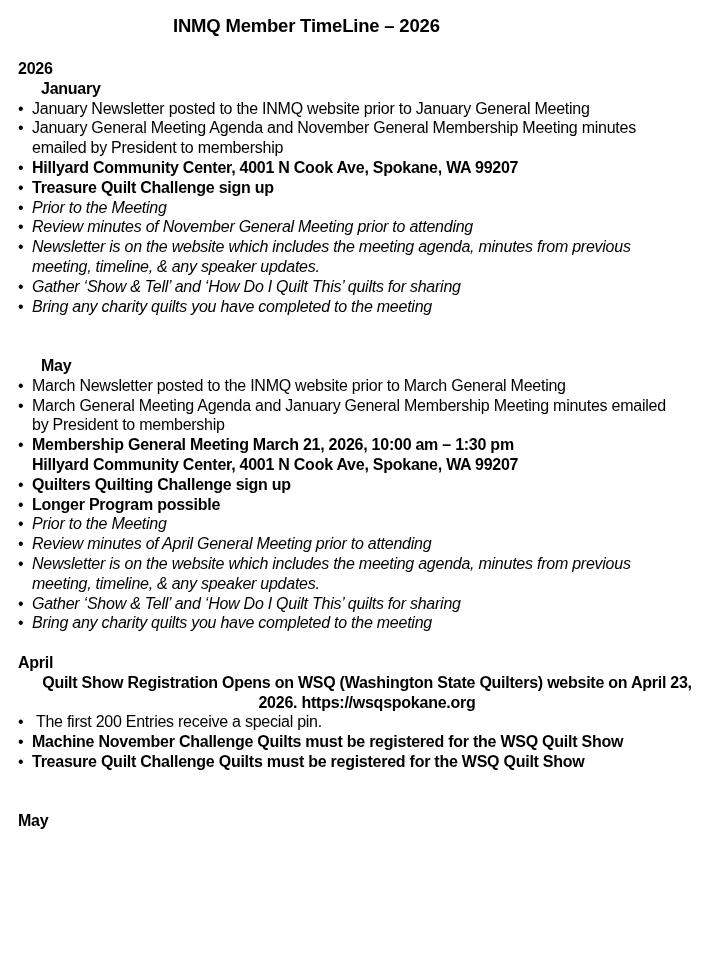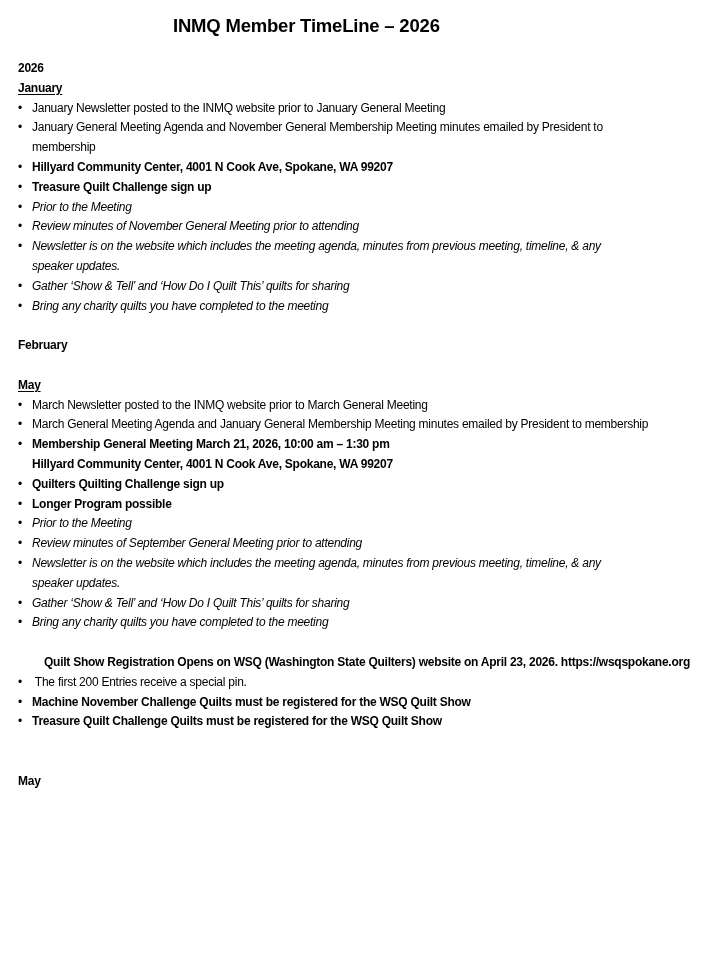--- a/index.html
+++ b/index.html
@@ -9,24 +9,24 @@
       color: #000000;
     }
     .page { position: absolute; left: 0; top: 0; width: 650px; height: 956px; }
     .title {
       position: absolute; left: 173px; top: 14px;
       font-size: 18.5px; font-weight: bold; line-height: 24px;
       letter-spacing: -0.2px; white-space: nowrap;
     }
     .content {
       position: absolute; left: 18px; top: 59px; width: 700px;
-      font-size: 12px; line-height: 19.8px; letter-spacing: -0.25px;
+      font-size: 16px; line-height: 19.8px; letter-spacing: -0.25px;
     }
     .heading { font-weight: bold; height: 19.8px; white-space: nowrap; }
-    .heading.u span { text-decoration: underline; text-underline-offset: 2px; }
+    .heading.u span { text-underline-offset: 2px; margin-left: 23px; }
     .gap { height: 19.8px; }
     .gap2 { height: 39.6px; }
     ul { list-style: none; margin: 0; padding: 0; }
     li { position: relative; padding-left: 14px; }
     li .bullet { position: absolute; left: 0; top: 0; font-weight: normal; font-style: normal; }
     li .text { display: block; }
     .bold { font-weight: bold; }
     .italic { font-style: italic; }
     .plain-indent { padding-left: 14px; font-weight: bold; text-align: center; }
   </style>
@@ -74,21 +74,20 @@
           <span class="text">Gather ‘Show &amp; Tell’ and ‘How Do I Quilt This’ quilts for sharing</span>
         </li>
       <li class="italic">
           <span class="bullet">•</span>
           <span class="text">Bring any charity quilts you have completed to the meeting</span>
         </li>
     </ul>
 
     <div class="gap"></div>
 
-    <div class="heading">February</div>
 
     <div class="gap"></div>
 
     <div class="heading u"><span>May</span></div>
     <ul>
       <li>
           <span class="bullet">•</span>
           <span class="text">March Newsletter posted to the INMQ website prior to March General Meeting</span>
         </li>
       <li>
@@ -107,38 +106,39 @@
       <li class="bold">
           <span class="bullet">•</span>
           <span class="text">Longer Program possible</span>
         </li>
       <li class="italic">
           <span class="bullet">•</span>
           <span class="text">Prior to the Meeting</span>
         </li>
       <li class="italic">
           <span class="bullet">•</span>
-          <span class="text">Review minutes of September General Meeting prior to attending</span>
+          <span class="text">Review minutes of April General Meeting prior to attending</span>
         </li>
       <li class="italic">
           <span class="bullet">•</span>
           <span class="text" style="width:610px">Newsletter is on the website which includes the meeting agenda, minutes from previous meeting, timeline, &amp; any speaker updates.</span>
         </li>
       <li class="italic">
           <span class="bullet">•</span>
           <span class="text">Gather ‘Show &amp; Tell’ and ‘How Do I Quilt This’ quilts for sharing</span>
         </li>
       <li class="italic">
           <span class="bullet">•</span>
           <span class="text">Bring any charity quilts you have completed to the meeting</span>
         </li>
     </ul>
 
     <div class="gap"></div>
 
+    <div class="heading">April</div>
     <div class="plain-indent" style="width:670px">Quilt Show Registration Opens on WSQ (Washington State Quilters) website on April 23, 2026. https://wsqspokane.org</div>
     <ul>
       <li>
           <span class="bullet">•</span>
           <span class="text" style="white-space:pre"> The first 200 Entries receive a special pin.</span>
         </li>
       <li class="bold">
           <span class="bullet">•</span>
           <span class="text">Machine November Challenge Quilts must be registered for the WSQ Quilt Show</span>
         </li>

